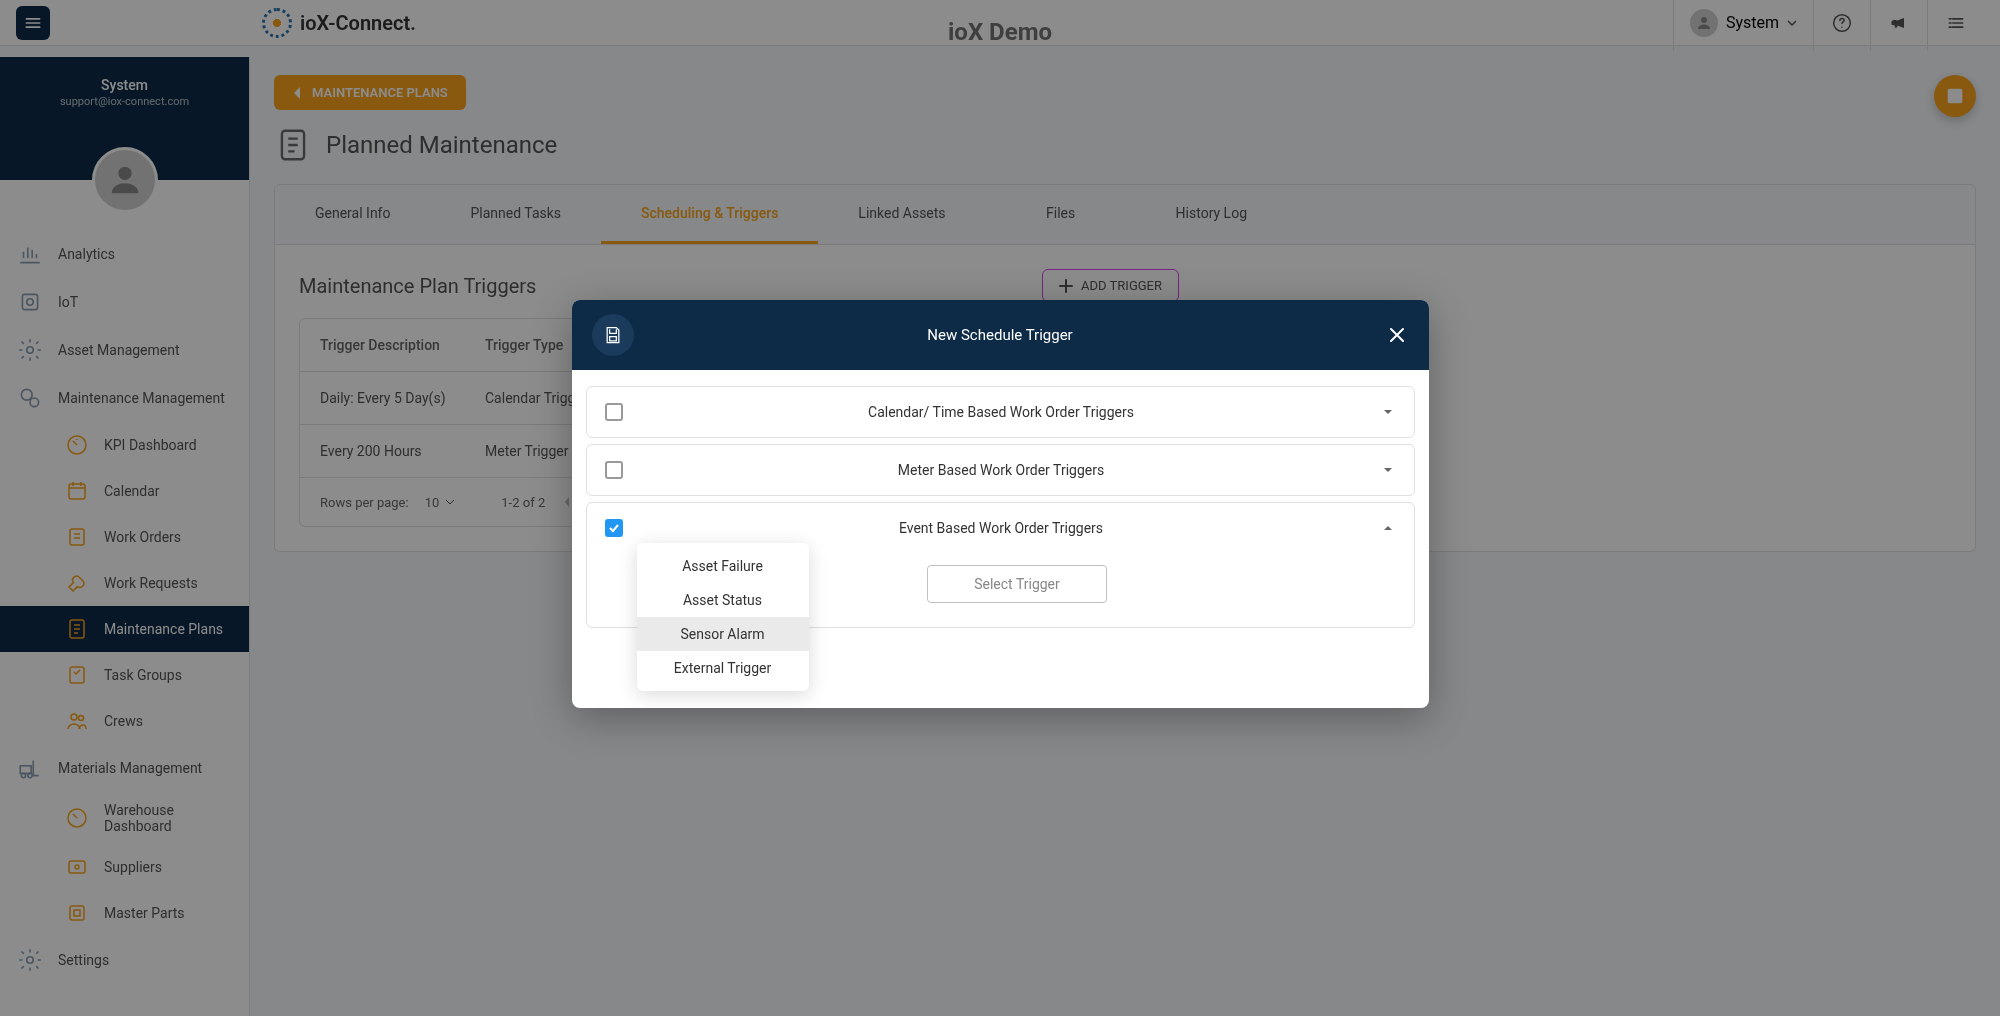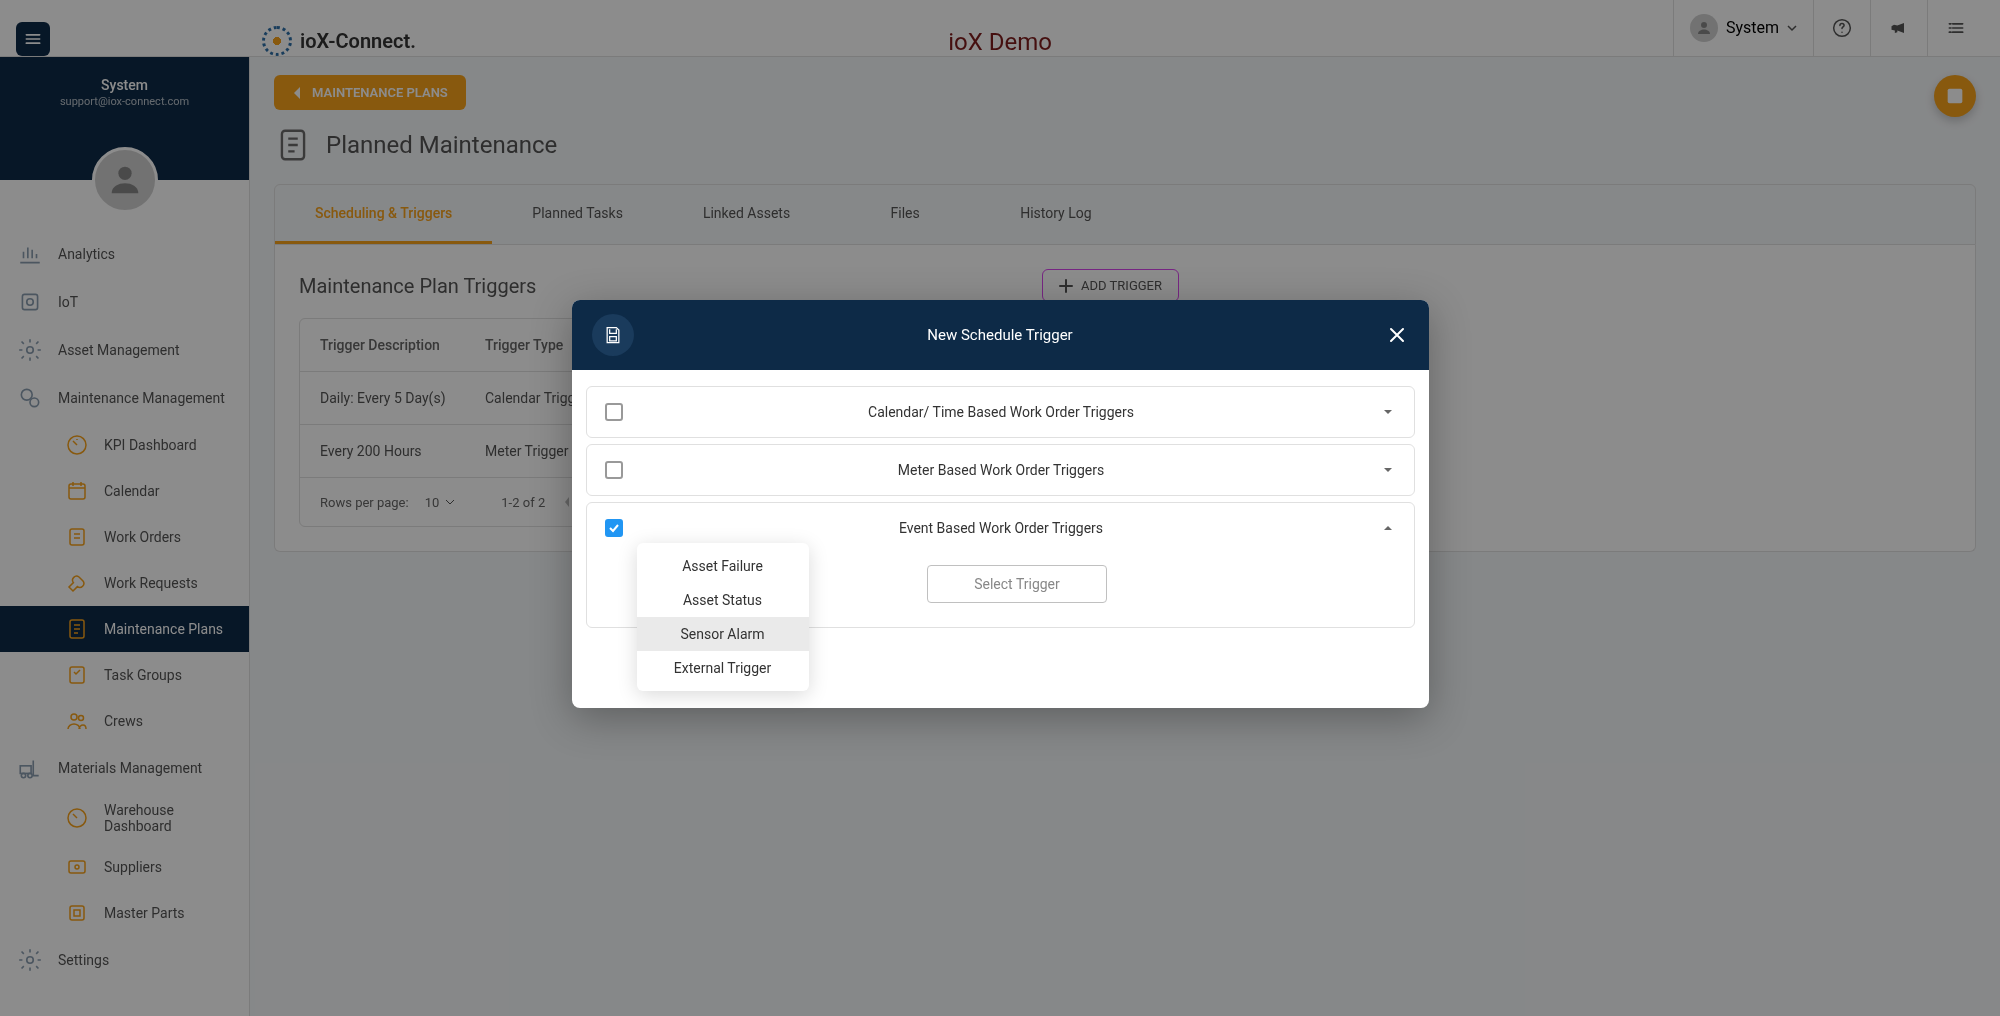--- a/index.html
+++ b/index.html
@@ -1,26 +1,26 @@
 <!DOCTYPE html>
 <html><head>
   <meta charset="utf-8">
   <style>
     * { margin: 0; padding: 0; box-sizing: border-box; font-family: -apple-system, BlinkMacSystemFont, "Segoe UI", Roboto, Helvetica, Arial, sans-serif; }
     body { background: #f5f7f9; width: 2000px; height: 1016px; overflow: hidden; position: relative; }
     
     
-    .header { height: 57px; background: #fff; border-bottom: 1px solid #e0e0e0; display: flex; align-items: flex-end; padding: 0 16px; position: relative; z-index: 10; }
+    .header { height: 46px; background: #fff; border-bottom: 1px solid #e0e0e0; display: flex; align-items: center; padding: 0 16px; position: relative; z-index: 10; }
     .menu-btn { width: 34px; height: 34px; background: #0d2a47; border-radius: 6px; display: flex; align-items: center; justify-content: center; cursor: pointer; margin-right: 12px; }
     .menu-btn svg { width: 20px; height: 20px; }
     .logo-section { display: flex; align-items: center; gap: 8px; margin-left: 200px; }
     .logo-icon { width: 30px; height: 30px; border-radius: 50%; background: radial-gradient(circle, #f7a21b 20%, transparent 20%); position: relative; }
     .logo-icon::before { content: ''; position: absolute; inset: 0; border-radius: 50%; border: 3px dotted #2e6fa8; }
     .logo-text { font-size: 20px; font-weight: 600; color: #333; }
-    .header-title { position: absolute; left: 50%; transform: translateX(-50%); font-size: 24px; font-weight: 400; color: #7f1d1d; margin-top: 19px; }
+    .header-title { position: absolute; left: 50%; transform: translateX(-50%); font-size: 24px; font-weight: 700; color: #737373; margin-top: 19px; }
     .header-right { margin-left: auto; display: flex; align-items: center; gap: 0; }
     .user-section { display: flex; align-items: center; gap: 8px; padding: 0 16px; border-left: 1px solid #e0e0e0; height: 57px; cursor: pointer; }
     .avatar-sm { width: 28px; height: 28px; border-radius: 50%; background: #d0d0d0; display: flex; align-items: center; justify-content: center; }
     .avatar-sm svg { width: 18px; height: 18px; fill: #888; }
     .header-icon-btn { width: 57px; height: 57px; display: flex; align-items: center; justify-content: center; border-left: 1px solid #e0e0e0; cursor: pointer; }
     .header-icon-btn svg { width: 20px; height: 20px; fill: #555; }
     
     
     .sidebar { position: absolute; left: 0; top: 57px; width: 250px; height: calc(100% - 57px); background: #fff; border-right: 1px solid #e0e0e0; z-index: 5; overflow-y: auto; }
     .user-card { background: #0d2a47; padding: 20px 0 0 0; text-align: center; color: #fff; position: relative; height: 123px; }
@@ -323,22 +323,23 @@
   </div>
   
   <div class="fab">
     <svg viewBox="0 0 24 24">
         <rect x="4" y="4" width="16" height="16" rx="2"></rect>
         <path d="M8 9h8M8 13h5" stroke="#fff" stroke-width="1.5"></path>
       </svg>
   </div>
   
   <div class="tabs">
+    <div class="tab">General Info</div>
+    <div class="tab">Planned Tasks</div>
     <div class="tab active">Scheduling &amp; Triggers</div>
-    <div class="tab">Planned Tasks</div>
     <div class="tab">Linked Assets</div>
     <div class="tab">Files</div>
     <div class="tab">History Log</div>
   </div>
   
   <div class="content-card">
     <div class="section-header">
       <span class="section-title">Maintenance Plan Triggers</span>
       <div class="add-btn">
         <svg viewBox="0 0 14 14">

